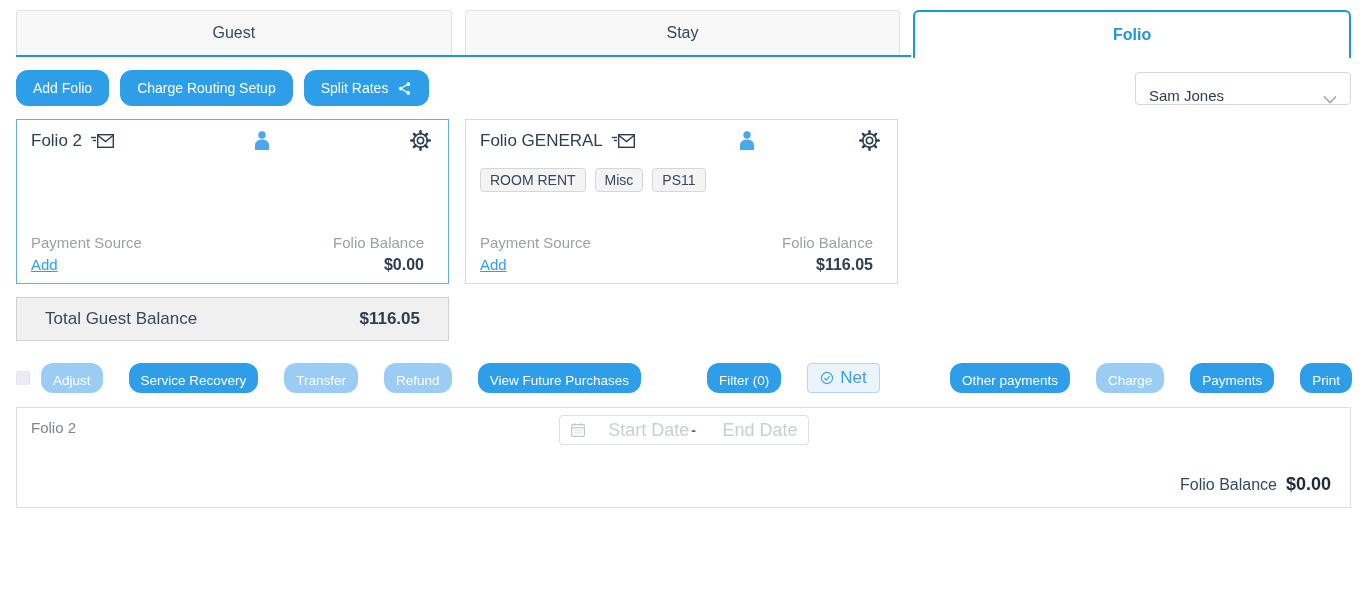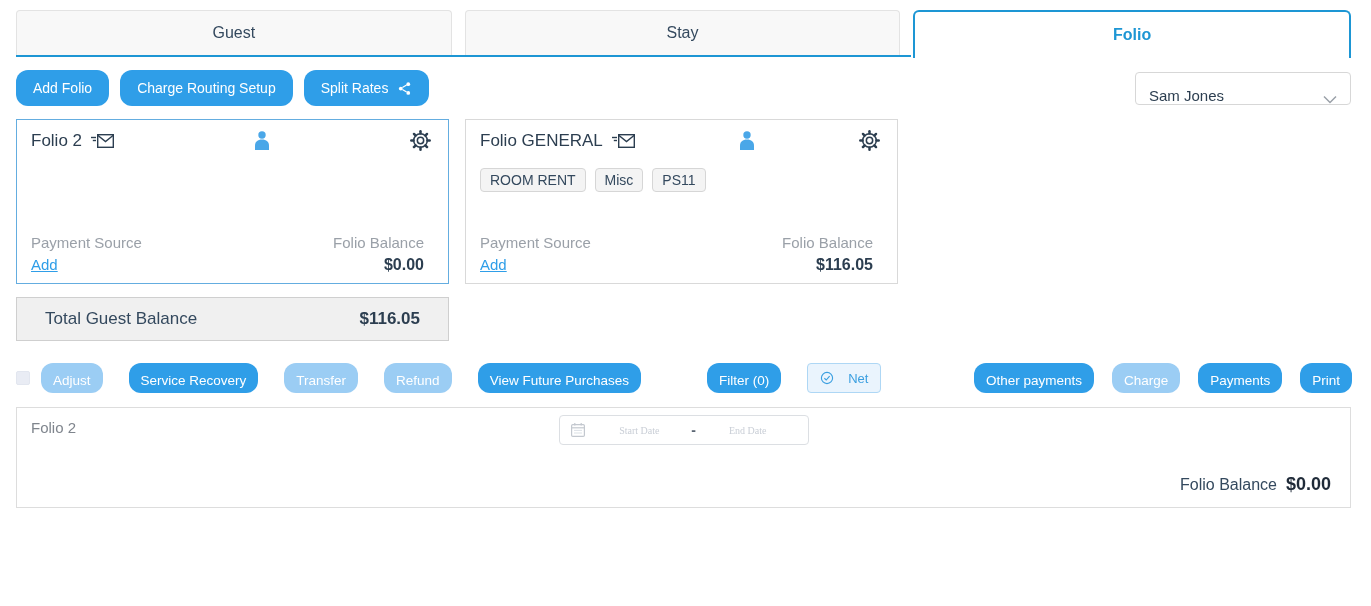--- a/index.html
+++ b/index.html
@@ -43,29 +43,29 @@
   .summary { position: absolute; left: 16px; top: 297px; width: 433px; height: 44px; background: #f0f0f0; border: 1px solid #cfcfcf; display: flex; align-items: center; justify-content: space-between; padding: 0 28px; }
   .summary-label { font-size: 17px; color: var(--dark-text, #34495e); }
   .summary-value { font-size: 17px; font-weight: bold; color: #2c3e50; }
 
   
   .actions { position: absolute; left: 16px; top: 363px; width: 1336px; display: flex; align-items: center; }
   .checkbox { width: 14px; height: 14px; background: #e9ecf4; border: 1px solid #e2e6ef; border-radius: 2px; margin-right: 11px; cursor: pointer; flex: none; }
   .actions-left { display: flex; gap: 26px; align-items: center; }
   .btn-action { height: 30px; padding: 10px 12px; font-size: 13.5px; }
   .btn.disabled { background: var(--primary-disabled, #9bcdf4); cursor: default; }
-  .btn-net { height: 30px; background: #eaf4fd; border: 1px solid #aed7f5; border-radius: 4px; color: #3b9fe0; font-size: 13px; display: inline-flex; align-items: center; gap: 14px; padding: 0 12px; cursor: pointer; font-family: inherit; }
-  .actions-right { margin-left: auto; display: flex; gap: 18px; }
+  .btn-net { height: 30px; background: #eaf4fd; border: 1px solid #aed7f5; border-radius: 4px; color: #3b9fe0; font-size: 17px; display: inline-flex; align-items: center; gap: 6px; padding: 0 12px; cursor: pointer; font-family: inherit; }
+  .actions-right { margin-left: auto; display: flex; gap: 26px; }
 
   
   .panel { position: absolute; left: 16px; top: 407px; width: 1335px; height: 101px; border: 1px solid #ddd; background: #fff; }
   .panel-title { position: absolute; left: 14px; top: 11px; font-size: 15px; color: #7f858d; }
   .date-range { position: absolute; left: 50%; top: 7px; transform: translateX(-50%); width: 250px; height: 30px; border: 1px solid #dcdfe3; border-radius: 4px; background: #fff; display: flex; align-items: center; padding: 0 10px; }
   .date-range .cal { display: inline-flex; margin-right: 4px; }
-  .date-range input { border: none; outline: none; flex: 1; min-width: 0; font-family: Liberation Serif, serif; font-size: 10px; color: var(--dark-text, #34495e); text-align: center; background: transparent; }
+  .date-range input { border: none; outline: none; flex: 1; min-width: 0; font-family: Liberation Sans, sans-serif; font-size: 18px; color: var(--dark-text, #34495e); text-align: right; background: transparent; }
   .date-range input::placeholder { color: #c9ced6; }
   .date-sep { color: #5a6572; font-weight: bold; font-size: 14px; padding: 0 2px; }
   .panel-balance { position: absolute; right: 19px; bottom: 12px; display: flex; align-items: baseline; gap: 9px; }
   .pb-label { font-size: 16px; color: var(--dark-text, #34495e); }
   .pb-value { font-size: 18px; font-weight: bold; color: #1f2a38; }
 </style>
 </head>
 <body>
 
 <div class="page">

